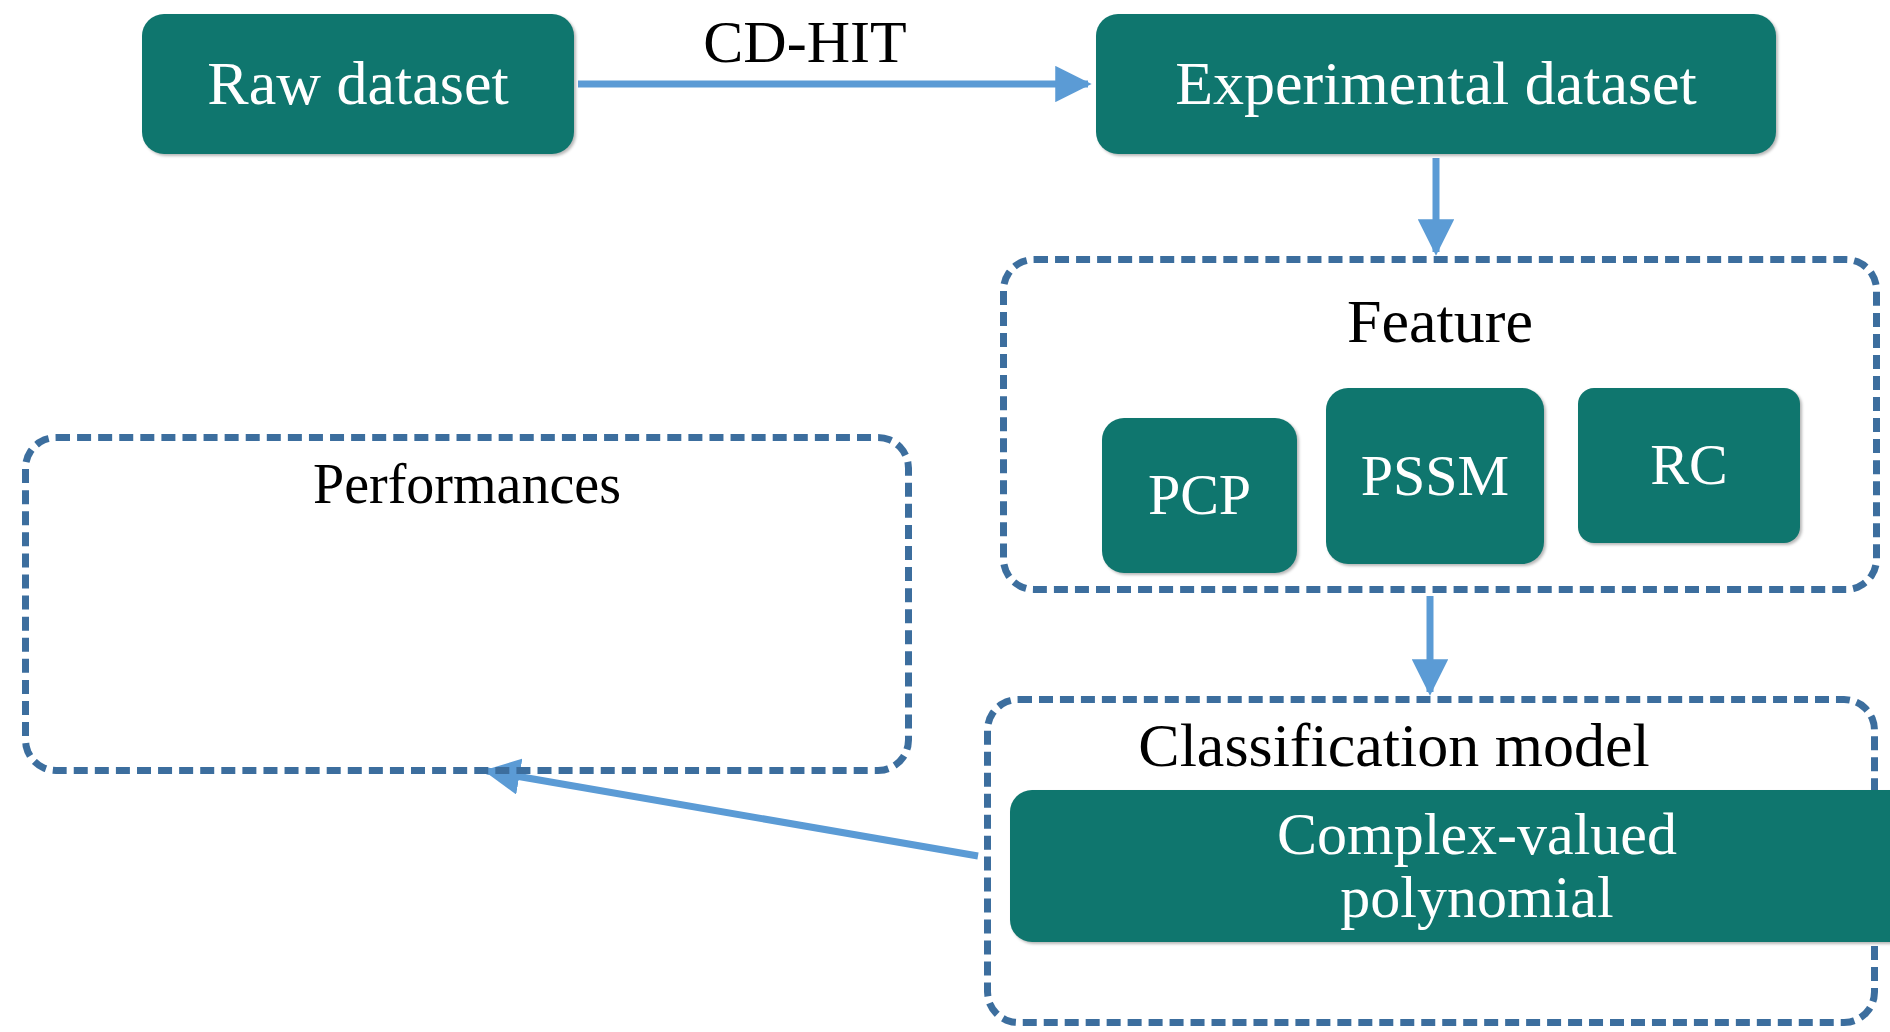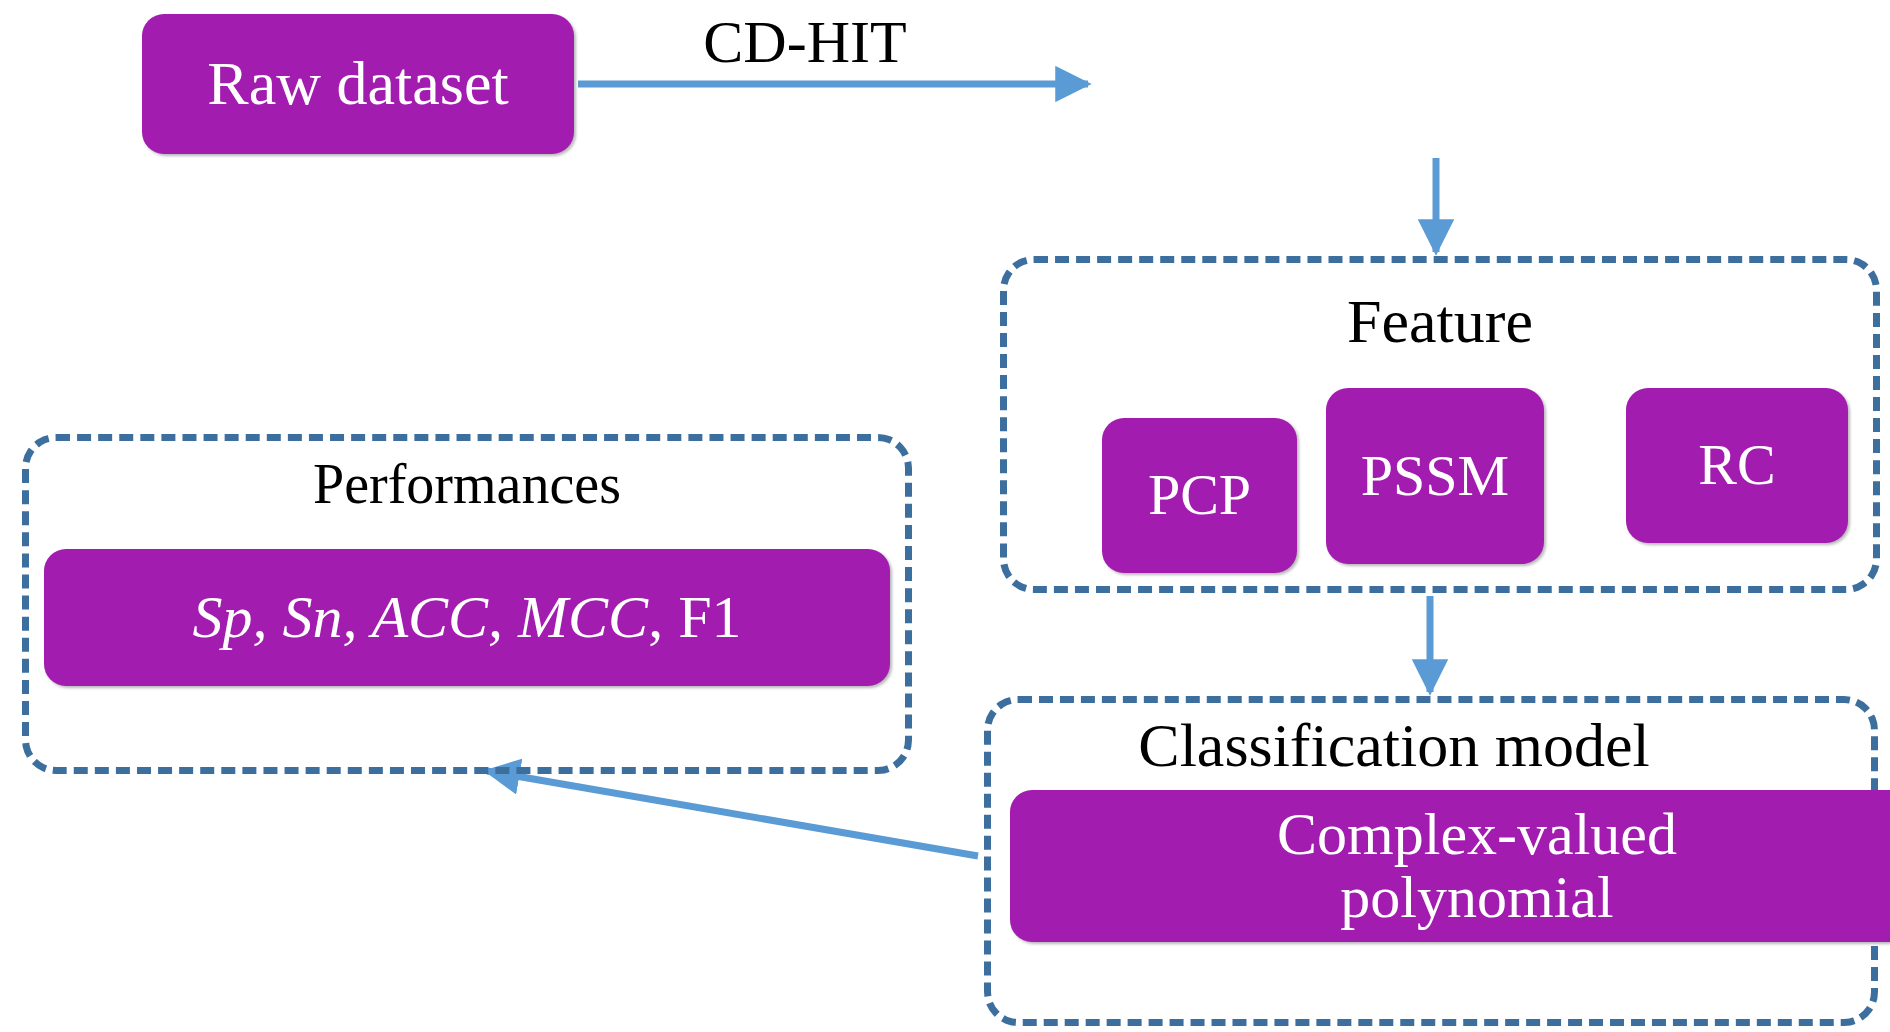--- a/index.html
+++ b/index.html
@@ -12,21 +12,21 @@
     width: 1890px;
     height: 1032px;
     background: #ffffff;
     font-family: "Liberation Serif", "DejaVu Serif", serif;
     overflow: hidden;
   }
 
   
   .node {
     position: absolute;
-    background: #a21caf;
+    background: #0f766e;
     color: #ffffff;
     border-radius: 22px;
     display: flex;
     align-items: center;
     justify-content: center;
     text-align: center;
     box-shadow: 2px 2px 3px rgba(0,0,0,0.28);
     box-sizing: border-box;
     line-height: 1.05;
     white-space: pre-line;
@@ -62,21 +62,21 @@
   }
 
   
   #node-raw-dataset      { left: 142px; top: 14px;  width: 432px;  height: 140px; font-size: 62px; }
   #node-exp-dataset      { left: 1096px; top: 14px; width: 680px;  height: 140px; font-size: 62px; }
 
   #group-feature         { left: 1000px; top: 256px; width: 880px; height: 337px; }
   #label-feature         { left: 1000px; top: 286px; width: 880px; font-size: 62px; }
   #node-pcp              { left: 1102px; top: 388px; width: 195px; height: 155px; font-size: 58px; margin-top: 30px; }
   #node-pssm             { left: 1326px; top: 388px; width: 218px; height: 176px; font-size: 58px; }
-  #node-rc               { left: 1626px; top: 388px; width: 222px; height: 155px; font-size: 58px; }
+  #node-rc               { left: 1578px; top: 388px; width: 222px; height: 155px; font-size: 58px; border-radius: 16px; }
 
   #group-performances    { left: 22px;  top: 434px; width: 890px; height: 340px; }
   #label-performances    { left: 22px;  top: 452px; width: 890px; font-size: 56px; }
   #node-metrics          { left: 44px;  top: 549px; width: 846px; height: 137px; font-size: 60px; }
   #node-metrics .ital    { font-style: italic; }
 
   #group-classification  { left: 984px; top: 696px; width: 894px; height: 330px; }
   #label-classification  { left: 947px; top: 710px; width: 894px; font-size: 62px; }
   #node-cvp              { left: 1010px; top: 790px; width: 934px; height: 152px; font-size: 60px; }
 
@@ -100,34 +100,32 @@
 
     <line x1="1430" y1="596" x2="1430" y2="692" stroke="#5B9BD5" stroke-width="7" marker-end="url(#ah)"></line>
 
     <line x1="978" y1="856" x2="487" y2="771" stroke="#5B9BD5" stroke-width="7" marker-end="url(#ah)"></line>
   </svg>
 
   <div class="label" id="label-cdhit">CD-HIT</div>
 
   <div class="node" id="node-raw-dataset">Raw dataset</div>
 
+  <div class="node" id="node-exp-dataset">Experimental dataset</div>
 
   <div class="group" id="group-feature"></div>
   <div class="label" id="label-feature">Feature</div>
 
   <div class="node" id="node-pcp">PCP</div>
   <div class="node" id="node-pssm">PSSM</div>
   <div class="node" id="node-rc">RC</div>
 
   <div class="group" id="group-performances"></div>
   <div class="label" id="label-performances">Performances</div>
 
-  <div class="node" id="node-metrics">
-    <span><span class="ital">Sp, Sn, ACC, MCC</span><span>, </span><span>F1</span></span>
-  </div>
 
   <div class="group" id="group-classification"></div>
   <div class="label" id="label-classification">Classification model</div>
 
   <div class="node" id="node-cvp">Complex-valued
 polynomial</div>
 
 </div>
 
 </body></html>

